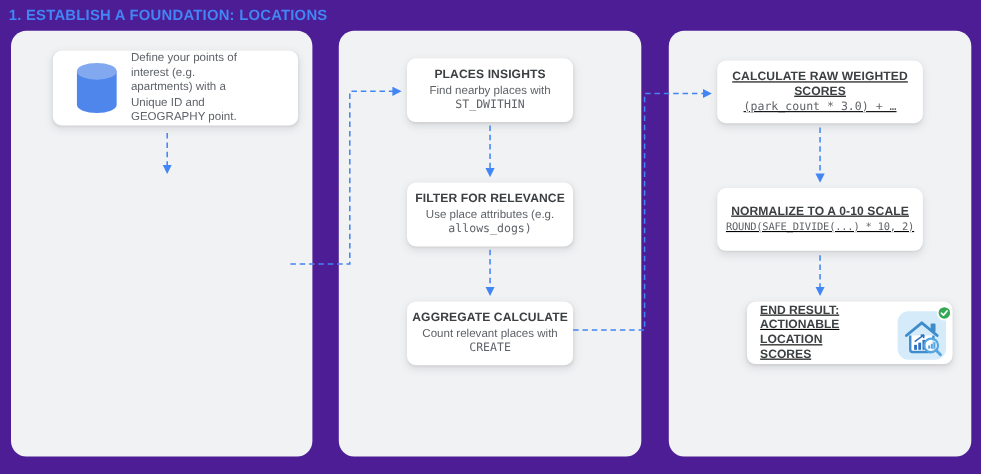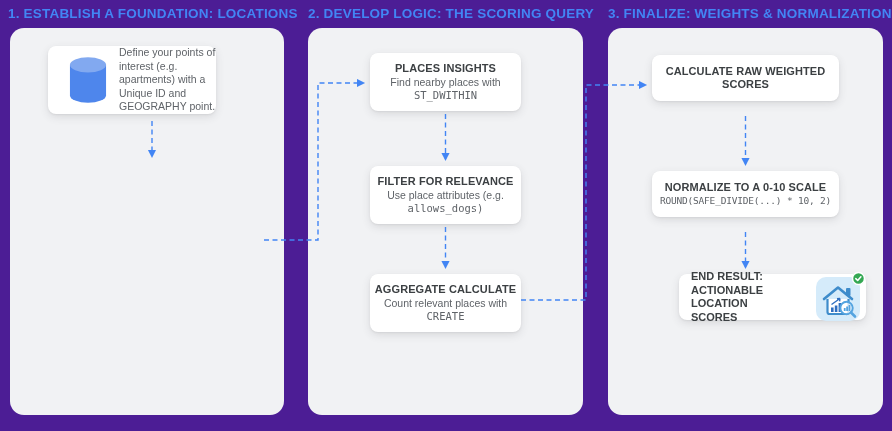--- a/index.html
+++ b/index.html
@@ -19,43 +19,41 @@
     position:absolute;background:#ffffff;border-radius:8px;
     box-shadow:0 3px 8px rgba(60,64,67,.13),0 1px 2px rgba(60,64,67,.08);
   }
   .center-stack{display:flex;flex-direction:column;align-items:center;justify-content:center;text-align:center;}
   .card-title{color:#3C4043;font-size:11px;font-weight:700;line-height:13.5px;letter-spacing:.1px;}
   .card-body{color:#5F6368;font-size:10.5px;line-height:13px;}
   .card-code{color:#5F6368;font-family:"DejaVu Sans Mono","Liberation Mono",monospace;font-size:10.5px;line-height:13px;}
   .preline{white-space:pre-line;}
   .arrows{position:absolute;left:0;top:0;pointer-events:none;}
   
-  .define-card{left:48px;top:46px;width:168px;height:68px;display:flex;align-items:center;}
+  .define-card{left:48px;top:46px;width:223px;height:68px;display:flex;align-items:center;}
   .define-text{color:#5F6368;font-size:10.5px;line-height:13.4px;width:124px;margin-left:12px;}
   .db-icon{margin-left:21px;flex:0 0 auto;display:block;}
   .create-card{left:42px;top:163px;width:222px;height:154px;display:flex;align-items:center;}
   .create-code{font-family:"DejaVu Sans Mono","Liberation Mono",monospace;color:#5F6368;
     font-size:13px;line-height:21px;margin-left:20px;}
   
   .c2{left:370px;width:151px;height:58px;}
   
-  .c3{left:652px;width:187px;height:46px;}
+  .c3{left:652px;width:187px;height:57px;text-decoration:underline;}
   .norm-code{font-size:9.5px;letter-spacing:-.2px;}
   .end-card{display:flex;align-items:center;margin-left:27px;}
   .end-title{color:#3C4043;font-size:11px;font-weight:700;line-height:13.5px;margin-left:12px;width:122px;}
   .result-icon{margin-left:2px;flex:0 0 auto;display:block;}
 </style>
 </head>
 <body>
 
 <div class="canvas">
 
   <div class="col-header" style="left:8px;">1. ESTABLISH A FOUNDATION: LOCATIONS</div>
-  <div class="col-header" style="left:308px;">2. DEVELOP LOGIC: THE SCORING QUERY</div>
-  <div class="col-header" style="left:608px;">3. FINALIZE: WEIGHTS &amp; NORMALIZATION</div>
 
   <div class="panel" style="left:10px;width:274px;"></div>
   <div class="panel" style="left:308px;width:275px;"></div>
   <div class="panel" style="left:608px;width:275px;"></div>
 
   <div class="card define-card">
     <svg class="db-icon" width="38" height="48" viewBox="0 0 40 50">
       <path d="M1 9 v32 a19 8 0 0 0 38 0 v-32 z" fill="#4E86EC"></path>
       <ellipse cx="20" cy="9" rx="19" ry="8" fill="#82A9F0"></ellipse>
     </svg>
@@ -80,20 +78,21 @@
   </div>
 
   <div class="card c2 center-stack" style="top:274px;">
     <div class="card-title">AGGREGATE CALCULATE</div>
     <div class="card-body">Count relevant places with</div>
     <div class="card-code">CREATE</div>
   </div>
 
   <div class="card c3 center-stack" style="top:55px;padding:0 11px;box-sizing:border-box;">
     <div class="card-title">CALCULATE RAW WEIGHTED SCORES</div>
+    <div class="card-code">(park_count * 3.0) + …</div>
   </div>
 
   <div class="card c3 center-stack" style="top:171px;">
     <div class="card-title">NORMALIZE TO A 0-10 SCALE</div>
     <div class="card-code norm-code">ROUND(SAFE_DIVIDE(...) * 10, 2)</div>
   </div>
 
   <div class="card c3 end-card" style="top:274px;">
     <div class="end-title preline">END RESULT:
 ACTIONABLE LOCATION

